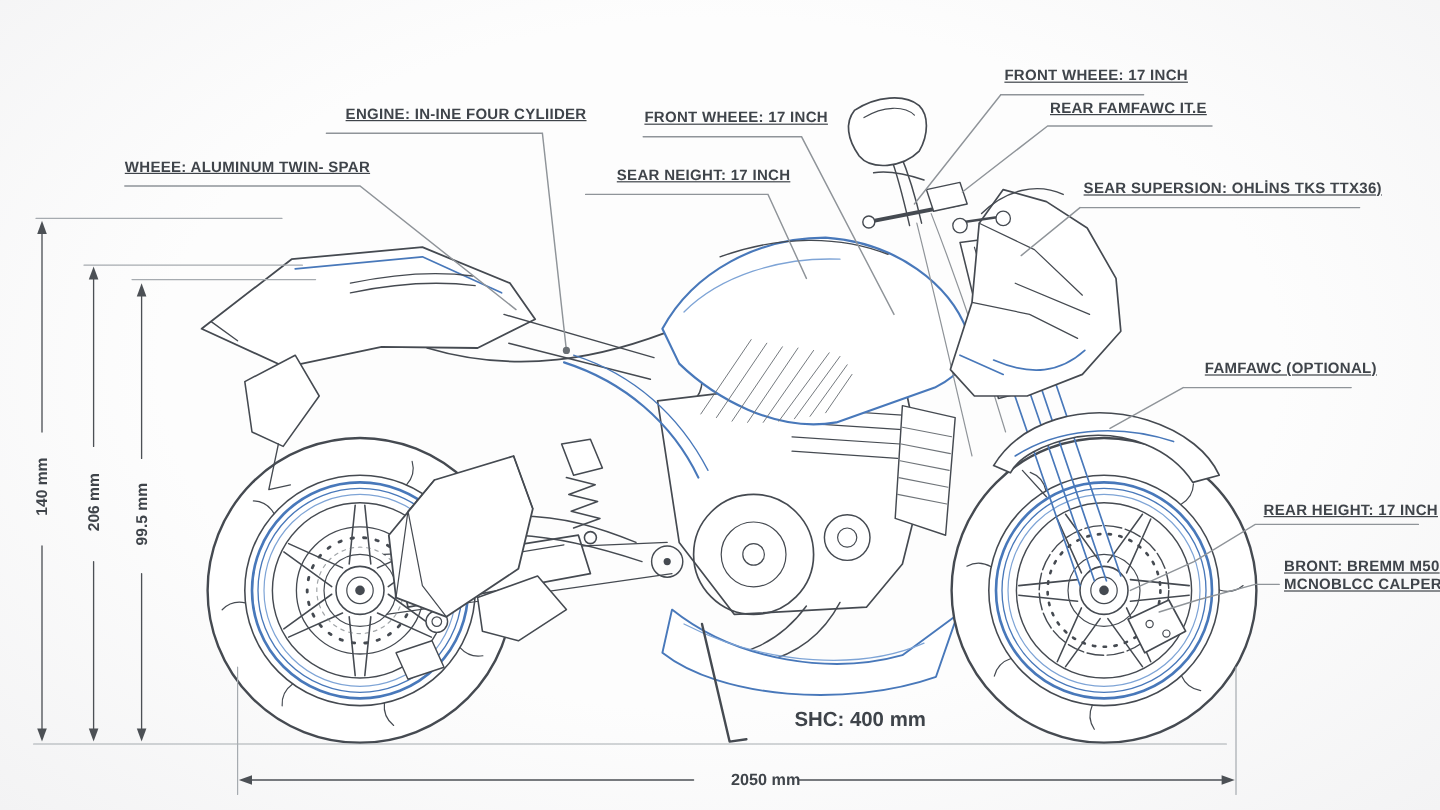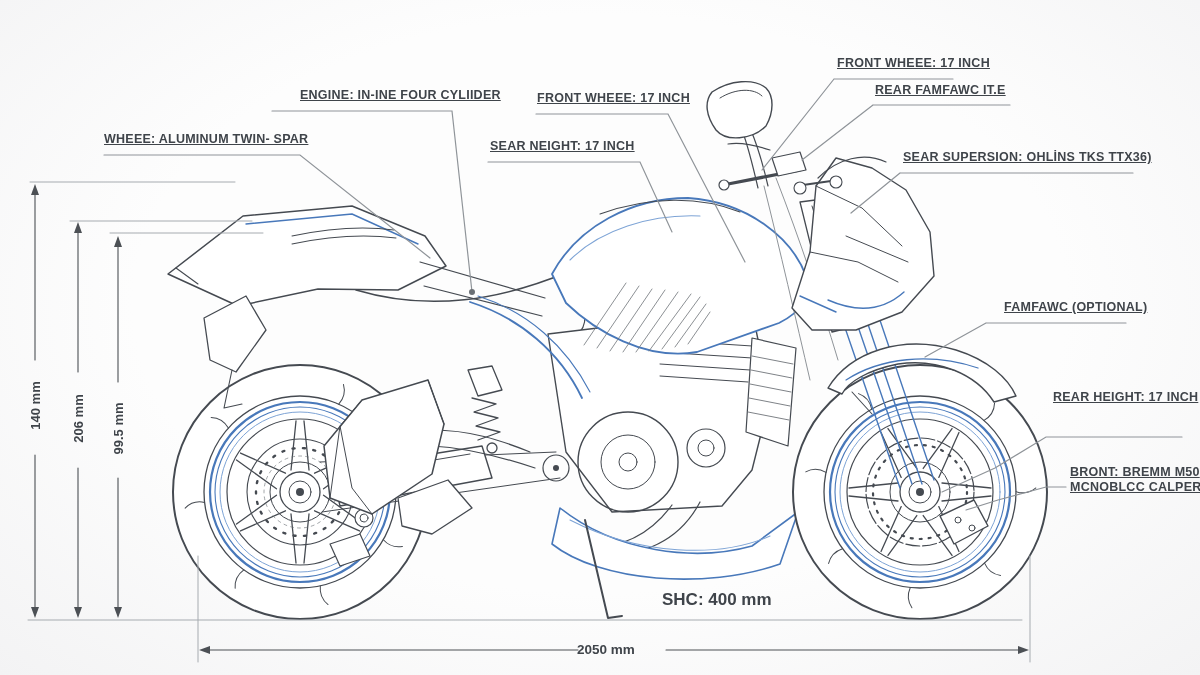--- a/index.html
+++ b/index.html
@@ -15,21 +15,21 @@
     color:#3f444a;
     text-decoration:underline;
   }
   .callout .l2{display:block;line-height:15px;}
   .vdim{
     position:absolute;width:90px;text-align:center;
     transform:rotate(-90deg);
     font-size:13px;font-weight:600;color:#3f444a;white-space:nowrap;
   }
   .hdim{
-    position:absolute;width:90px;text-align:left;
+    position:absolute;width:90px;text-align:right;
     font-size:13.5px;font-weight:600;color:#3f444a;white-space:nowrap;
   }
   .shc{position:absolute;font-size:17px;font-weight:600;color:#3f444a;white-space:nowrap;}
 </style>
 </head>
 <body>
 
 <div class="stage">
 
   <svg width="1200" height="675" viewBox="0 0 1200 675">
@@ -257,28 +257,28 @@
         <path d="M900,173 H1133 M900,173 L851,213"></path>
         <path d="M986,323 H1126 M986,323 L925,357"></path>
         <path d="M1182,437 H1046 L995,468 L942,492"></path>
         <path d="M1066,487 H1046 L998,500 L966,510"></path>
       </g>
       <circle cx="472" cy="292" r="3" fill="#6b7075" stroke="none"></circle>
     </g>
   </svg>
 
   <div class="callout" style="left:104px;top:132px;">WHEEE: ALUMINUM TWIN- SPAR</div>
-  <div class="callout" style="left:272px;top:88px;padding-left:28px;">ENGINE: IN-INE FOUR CYLIIDER</div>
+  <div class="callout" style="left:260px;top:88px;padding-left:28px;">ENGINE: IN-INE FOUR CYLIIDER</div>
   <div class="callout" style="left:537px;top:91px;">FRONT WHEEE: 17 INCH</div>
-  <div class="callout" style="left:490px;top:139px;">SEAR NEIGHT: 17 INCH</div>
+  <div class="callout" style="left:514px;top:139px;">SEAR NEIGHT: 17 INCH</div>
   <div class="callout" style="left:837px;top:56px;">FRONT WHEEE: 17 INCH</div>
   <div class="callout" style="left:875px;top:83px;">REAR FAMFAWC IT.E</div>
   <div class="callout" style="left:903px;top:150px;">SEAR SUPERSION: OHLİNS TKS TTX36)</div>
   <div class="callout" style="left:992px;top:300px;margin-left:12px;">FAMFAWC (OPTIONAL)</div>
-  <div class="callout" style="left:1053px;top:390px;">REAR HEIGHT: 17 INCH</div>
+  <div class="callout" style="left:1053px;top:418px;">REAR HEIGHT: 17 INCH</div>
   <div class="callout" style="left:1070px;top:465px;">
     <span class="l2">BRONT: BREMM M50</span>
     <span class="l2">MCNOBLCC CALPERS</span>
   </div>
 
   <div class="vdim" style="left:-10px;top:398px;">140 mm</div>
   <div class="vdim" style="left:33px;top:411px;">206 mm</div>
   <div class="vdim" style="left:73px;top:421px;">99.5 mm</div>
 
   <div class="shc" style="left:662px;top:590px;">SHC: 400 mm</div>

